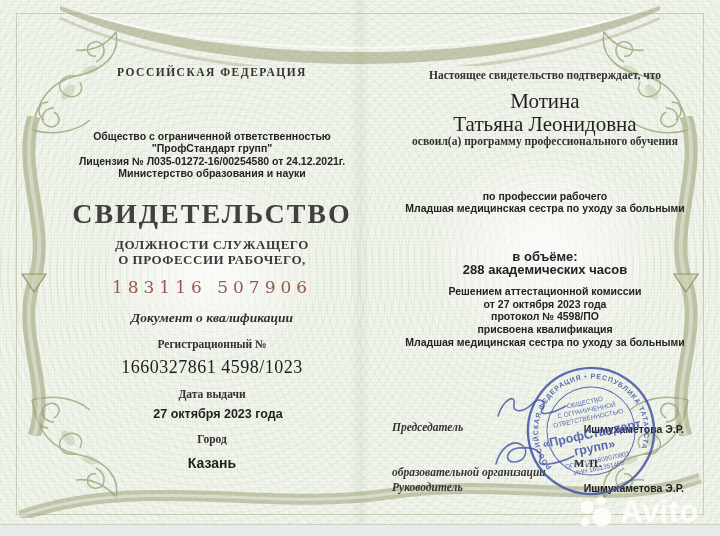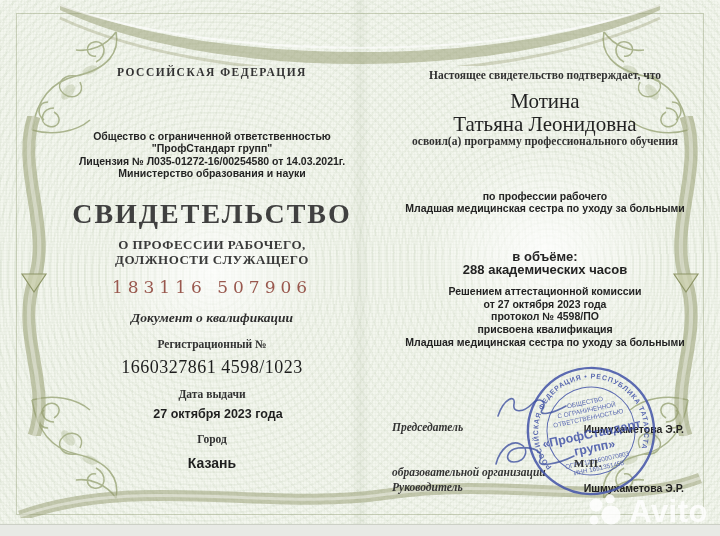--- a/index.html
+++ b/index.html
@@ -78,21 +78,21 @@
   .sig-row-2{top:429px;}
   .sig-label{font-style:italic;font-weight:bold;font-size:11.5px;line-height:14.5px;color:#343434;text-align:left;}
   .sig-name{font-family:"Liberation Sans","DejaVu Sans",sans-serif;font-weight:bold;font-size:10.5px;color:#222;white-space:nowrap;}
 
   .mp-mark{position:absolute;left:574px;top:457px;font-size:11px;font-weight:bold;letter-spacing:1px;color:#2f2f2f;z-index:6;}
   .seal{position:absolute;left:524px;top:364px;width:134px;height:134px;transform:rotate(-12deg);opacity:0.85;z-index:5;}
   .seal text{fill:#4253a8;font-family:"Liberation Sans","DejaVu Sans",sans-serif;}
   .signature-svg{position:absolute;z-index:7;}
 
   .watermark{
-    position:absolute;right:12px;bottom:6px;display:flex;gap:6px;
+    position:absolute;right:21px;bottom:6px;display:flex;align-items:center;gap:6px;
     z-index:9;opacity:0.85;
   }
   .watermark-text{
     font-family:"Liberation Sans","DejaVu Sans",sans-serif;font-weight:bold;
     font-size:31px;color:#ffffff;letter-spacing:0.5px;
   }
 </style>
 </head>
 <body>
 
@@ -150,27 +150,27 @@
   <svg class="ribbon-bottom" width="684" height="52">
     <path d="M2,50 C120,8 250,46 370,28 C490,10 600,44 682,12" stroke="rgba(148,153,110,0.5)" stroke-width="11" fill="none"></path>
     <path d="M2,50 C120,8 250,46 370,28 C490,10 600,44 682,12" stroke="rgba(255,255,255,0.4)" stroke-width="3" fill="none"></path>
   </svg>
 
   <div class="col col-left">
     <div class="abs country serif-b">РОССИЙСКАЯ ФЕДЕРАЦИЯ</div>
     <div class="abs org-block sans-b">
       <div>Общество с ограниченной ответственностью</div>
       <div>"ПрофСтандарт групп"</div>
-      <div>Лицензия № Л035-01272-16/00254580 от 14.03.2021г.</div>
+      <div>Лицензия № Л035-01272-16/00254580 от 24.12.2021г.</div>
       <div>Министерство образования и науки</div>
     </div>
     <div class="abs title serif-b">СВИДЕТЕЛЬСТВО</div>
     <div class="abs subtitle serif-b">
+      <div>ДОЛЖНОСТИ СЛУЖАЩЕГО</div>
       <div>О ПРОФЕССИИ РАБОЧЕГО,</div>
-      <div>ДОЛЖНОСТИ СЛУЖАЩЕГО</div>
     </div>
     <div class="abs serial">183116 507906</div>
     <div class="abs doctype">Документ о квалификации</div>
     <div class="abs reg-label serif-b">Регистрационный №</div>
     <div class="abs reg-value">1660327861 4598/1023</div>
     <div class="abs date-label serif-b">Дата выдачи</div>
     <div class="abs date-value sans-b">27 октября 2023 года</div>
     <div class="abs city-label serif-b">Город</div>
     <div class="abs city-value sans-b">Казань</div>
   </div>

